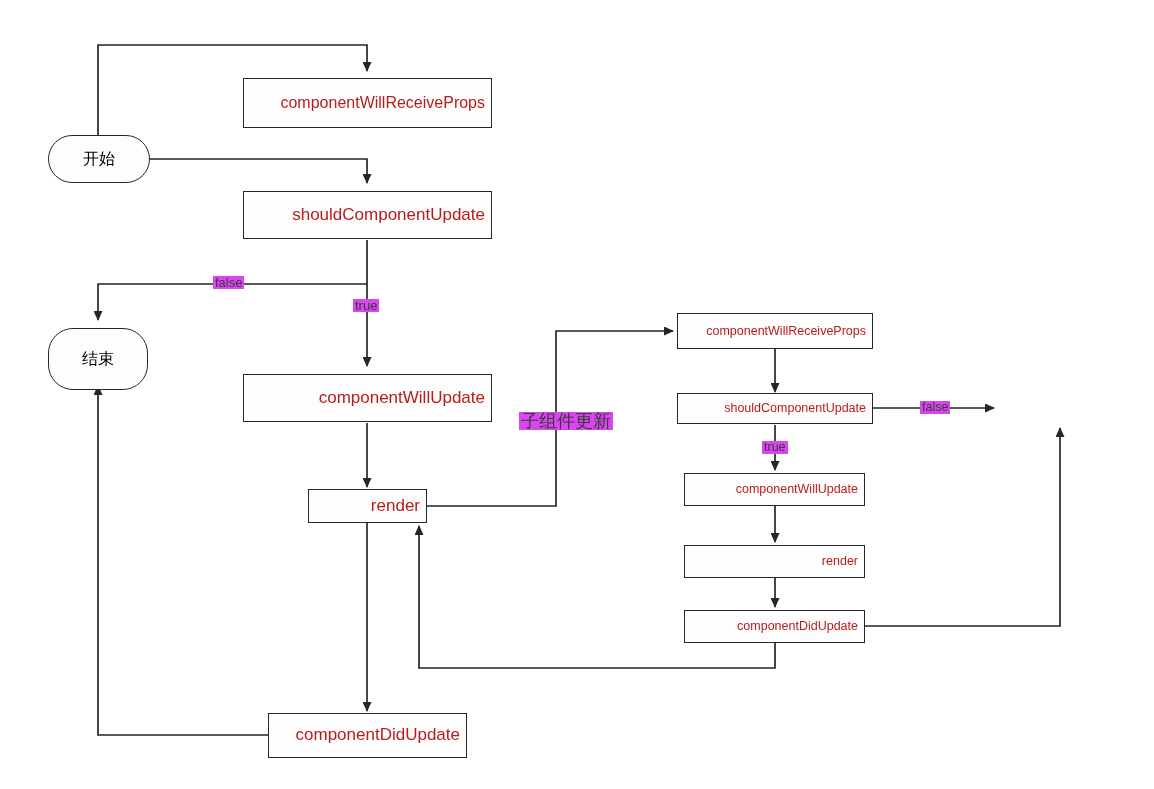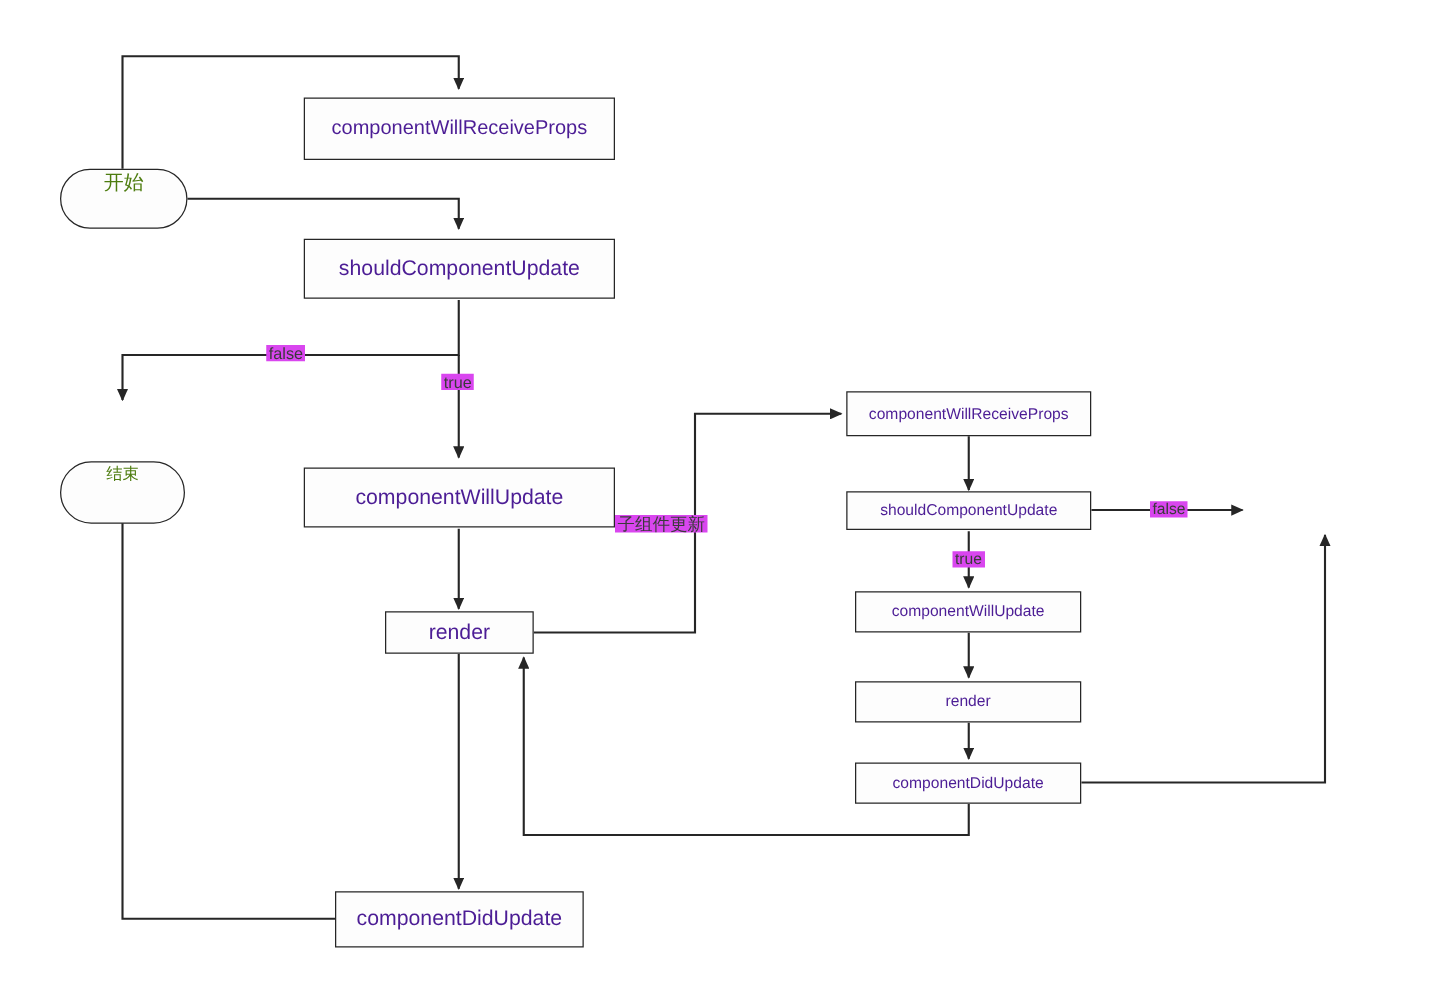--- a/index.html
+++ b/index.html
@@ -22,36 +22,36 @@
     width: 1154px;
     height: 789px;
   }
   .node-box {
     position: absolute;
     box-sizing: border-box;
     border: 1.6px solid #262626;
     background: #fdfdfd;
     display: flex;
     align-items: center;
-    justify-content: center;
+    justify-content: flex-end;
     text-align: center;
-    color: #4c1d95;
+    color: #b91c1c;
     line-height: 1.18;
     padding: 2px 6px;
   }
   .node-term {
     position: absolute;
     box-sizing: border-box;
     border: 1.6px solid #262626;
     background: #fdfdfd;
     display: flex;
-    align-items: flex-start;
+    align-items: center;
     justify-content: center;
     text-align: center;
-    color: #4d7c0f;
+    color: #000000;
   }
   .edge-label {
     position: absolute;
     color: #3a3a3a;
     background: #d946ef;
     white-space: nowrap;
     padding: 0 2px;
     line-height: 1;
   }
 </style>
@@ -106,21 +106,21 @@
   </div>
 
   <div class="node-box" style="left:243px; top:78px; width:249px; height:50px; font-size:16px;">
     <span>componentWillReceiveProps</span>
   </div>
 
   <div class="node-box" style="left:243px; top:191px; width:249px; height:48px; font-size:17px;">
     <span>shouldComponentUpdate</span>
   </div>
 
-  <div class="node-term" style="left:48px; top:328px; width:100px; height:50px; border-radius:25px; font-size:13px;margin-top:41px;">
+  <div class="node-term" style="left:48px; top:328px; width:100px; height:62px; border-radius:25px; font-size:16px;">
     <span>结束</span>
   </div>
 
   <div class="node-box" style="left:243px; top:374px; width:249px; height:48px; font-size:17px;">
     <span>componentWillUpdate</span>
   </div>
 
   <div class="node-box" style="left:308px; top:489px; width:119px; height:34px; font-size:17px;">
     <span>render</span>
   </div>
@@ -147,19 +147,19 @@
 
   <div class="node-box" style="left:684px; top:610px; width:181px; height:33px; font-size:12.5px;">
     <span>componentDidUpdate</span>
   </div>
 
 
   <div class="edge-label" style="left:213px; top:276px; font-size:13px;">false</div>
 
   <div class="edge-label" style="left:353px; top:299px; font-size:13px;">true</div>
 
-  <div class="edge-label" style="left:492px; top:412px; font-size:14px;">子组件更新</div>
+  <div class="edge-label" style="left:519px; top:412px; font-size:18px;">子组件更新</div>
 
   <div class="edge-label" style="left:920px; top:401px; font-size:12.5px;">false</div>
 
   <div class="edge-label" style="left:762px; top:441px; font-size:12.5px;">true</div>
 
 </div>
 
 </body></html>

